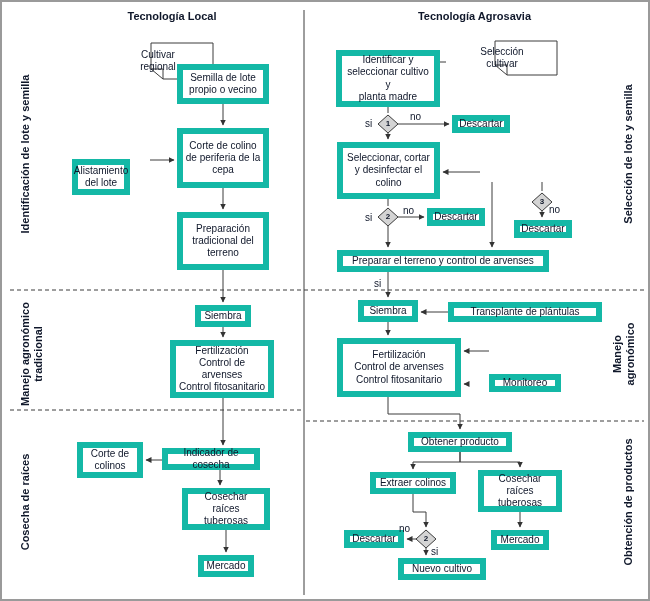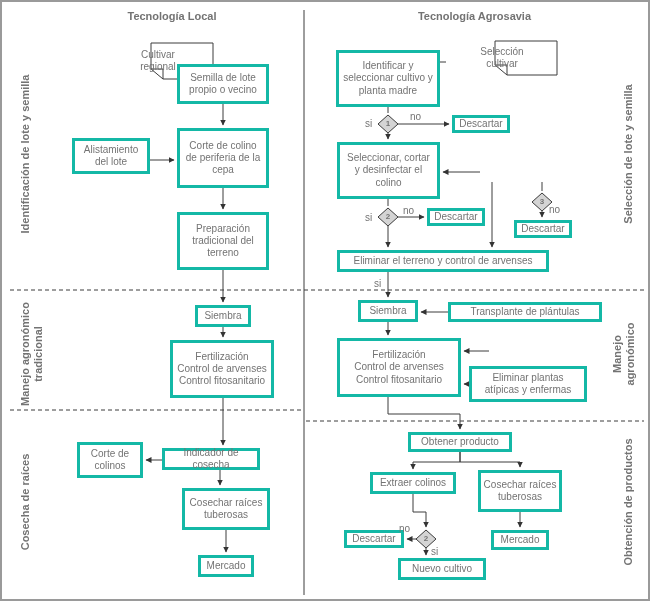--- a/index.html
+++ b/index.html
@@ -1,23 +1,23 @@
 <!DOCTYPE html>
 <html><head>
 <meta charset="utf-8">
 <style>
   html,body{margin:0;padding:0;background:#fff;}
   .canvas{
     position:relative;width:650px;height:601px;background:#fff;
     border:2px solid #9a9a9a;box-sizing:border-box;overflow:hidden;
-    font-family:"Liberation Sans",sans-serif;color:#737373;
+    font-family:"Liberation Sans",sans-serif;color:#0f172a;
   }
   .layer{position:absolute;left:0;top:0;width:650px;height:601px;z-index:1;}
   .node{
-    position:absolute;box-sizing:border-box;border:3px solid #14b8a6;background:#fff;
+    position:absolute;box-sizing:border-box;border:6px solid #14b8a6;background:#fff;
     display:flex;align-items:center;justify-content:center;text-align:center;
     font-size:10px;line-height:1.22;white-space:pre-line;padding:1px 2px;z-index:2;
   }
   .docshape{position:absolute;z-index:2;padding-left:48px;}
   .docshape svg{display:block;}
   .doc-text{
     position:absolute;left:0;top:0;right:0;bottom:0;display:flex;align-items:center;justify-content:center;
     text-align:center;font-size:10px;line-height:1.22;white-space:pre-line;
   }
   .title{position:absolute;font-size:11px;font-weight:bold;text-align:center;z-index:2;}
@@ -110,21 +110,21 @@
     <svg width="64" height="38">
       <polygon points="1,1 63,1 63,37 13,37 1,27" fill="#fff" stroke="#3c3c3c"></polygon>
       <polyline points="1,27 13,27 13,37" fill="none" stroke="#3c3c3c"></polyline>
     </svg>
     <div class="doc-text">Cultivar
 regional</div>
   </div>
 
   <div class="node" style="left:175px;top:62px;width:92px;height:40px;">Semilla de lote
 propio o vecino</div>
-  <div class="node" style="left:70px;top:136px;width:78px;height:36px;">Alistamiento
+  <div class="node" style="left:70px;top:157px;width:58px;height:36px;">Alistamiento
 del lote</div>
   <div class="node" style="left:175px;top:210px;width:92px;height:58px;">Preparación
 tradicional del
 terreno</div>
   <div class="node" style="left:175px;top:126px;width:92px;height:60px;">Corte de colino
 de periferia de la
 cepa</div>
   <div class="node" style="left:193px;top:303px;width:56px;height:22px;">Siembra</div>
   <div class="node" style="left:168px;top:338px;width:104px;height:58px;">Fertilización
 Control de arvenses
@@ -147,29 +147,27 @@
 
   <div class="node" style="left:334px;top:48px;width:104px;height:57px;">Identificar y
 seleccionar cultivo y
 planta madre</div>
   <div class="node" style="left:450px;top:113px;width:58px;height:18px;">Descartar</div>
   <div class="node" style="left:335px;top:140px;width:103px;height:57px;">Seleccionar, cortar
 y desinfectar el
 colino</div>
   <div class="node" style="left:425px;top:206px;width:58px;height:18px;">Descartar</div>
   <div class="node" style="left:512px;top:218px;width:58px;height:18px;">Descartar</div>
-  <div class="node" style="left:335px;top:248px;width:212px;height:22px;">Eliminar el terreno y control de arvenses</div>
+  <div class="node" style="left:335px;top:248px;width:212px;height:22px;">Preparar el terreno y control de arvenses</div>
   <div class="node" style="left:356px;top:298px;width:60px;height:22px;">Siembra</div>
   <div class="node" style="left:446px;top:300px;width:154px;height:20px;">Transplante de plántulas</div>
   <div class="node" style="left:335px;top:336px;width:124px;height:59px;">Fertilización
 Control de arvenses
 Control fitosanitario</div>
   <div class="node" style="left:487px;top:340px;width:72px;height:18px;margin-top:32px;">Monitoreo</div>
-  <div class="node" style="left:467px;top:364px;width:118px;height:36px;">Eliminar plantas
-atípicas y enfermas</div>
   <div class="node" style="left:406px;top:430px;width:104px;height:20px;">Obtener producto</div>
   <div class="node" style="left:368px;top:470px;width:86px;height:22px;">Extraer colinos</div>
   <div class="node" style="left:476px;top:468px;width:84px;height:42px;">Cosechar raíces
 tuberosas</div>
   <div class="node" style="left:489px;top:528px;width:58px;height:20px;">Mercado</div>
   <div class="node" style="left:342px;top:528px;width:60px;height:18px;">Descartar</div>
   <div class="node" style="left:396px;top:556px;width:88px;height:22px;">Nuevo cultivo</div>
 
   <div class="dnum" style="left:380px;top:116px;">1</div>
   <div class="dnum" style="left:380px;top:209px;">2</div>

